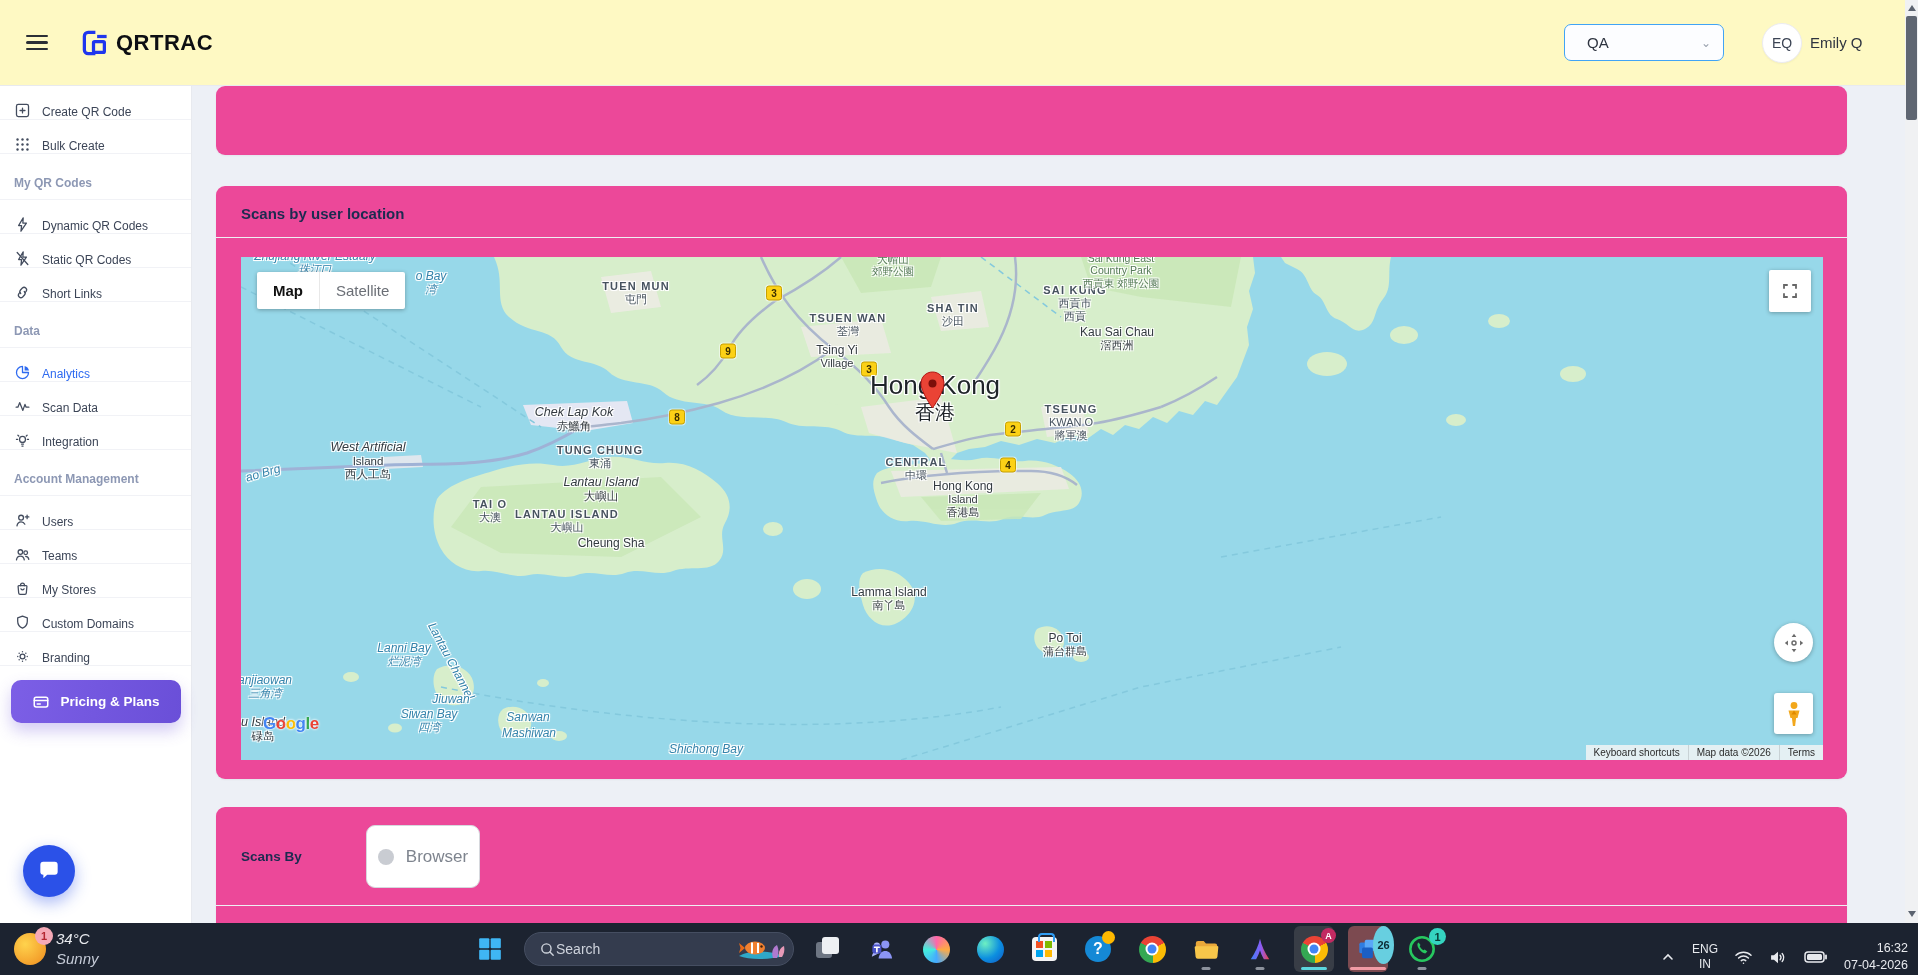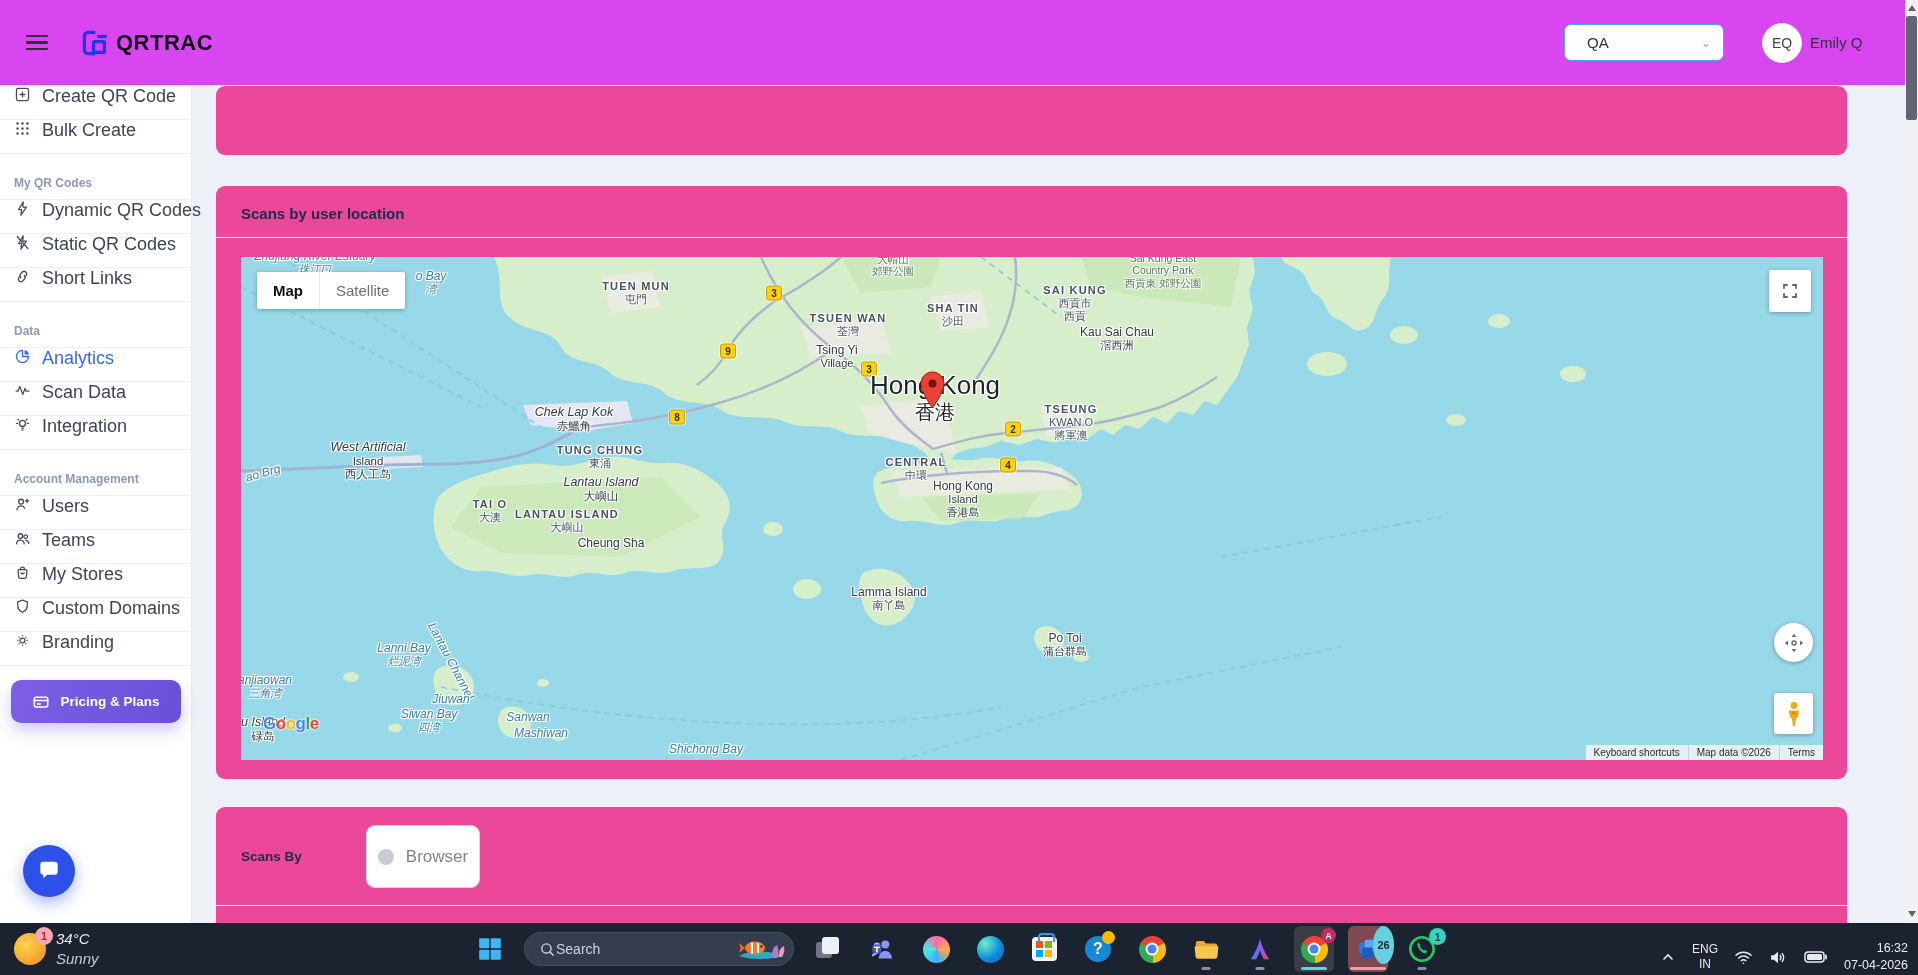--- a/index.html
+++ b/index.html
@@ -1,19 +1,19 @@
 <!DOCTYPE html>
 <html><head>
 <meta charset="utf-8">
 <style>
   * { margin:0; padding:0; box-sizing:border-box; }
   html,body { width:1918px; height:975px; overflow:hidden; background:#edf0f6;
     font-family:"Liberation Sans", sans-serif; }
   
-  .header{position:absolute;left:0;top:0;width:1905px;height:86px;background:#d946ef;
+  .header{position:absolute;left:0;top:0;width:1905px;height:86px;background:#fef9c3;
     border-bottom:1px solid #e8eaef;display:flex;align-items:center;z-index:30;}
   .hamburger{margin-left:26px;width:22px;height:16px;display:flex;flex-direction:column;justify-content:space-between;cursor:pointer;}
   .hamburger span{height:2.4px;background:#2b2f36;border-radius:2px;}
   .brand{display:flex;align-items:center;margin-left:32px;gap:6px;}
   .brand-name{font-size:22px;font-weight:700;letter-spacing:.5px;color:#0d0f13;}
   .ws-select{position:absolute;left:1564px;top:24px;width:160px;height:37px;border:1.5px solid #41a4f5;
     border-radius:7px;background:#fcfdff;display:flex;align-items:center;padding:0 12px 0 22px;cursor:pointer;}
   .ws-select .val{font-size:15px;color:#2e3440;}
   .ws-select .chev{margin-left:auto;color:#9aa2af;font-size:12px;}
   .avatar{position:absolute;left:1762px;top:23px;width:40px;height:40px;border-radius:50%;
@@ -23,22 +23,22 @@
   
   .scrollbar{position:absolute;right:0;top:0;width:13px;height:923px;background:#f0f1f3;z-index:40;}
   .sb-btn{position:absolute;left:0;width:13px;height:15px;display:flex;align-items:center;justify-content:center;}
   .sb-btn.up{top:0;} .sb-btn.down{bottom:2px;}
   .sb-tri-up{width:0;height:0;border-left:4px solid transparent;border-right:4px solid transparent;border-bottom:6px solid #5c6370;}
   .sb-tri-down{width:0;height:0;border-left:4px solid transparent;border-right:4px solid transparent;border-top:6px solid #5c6370;}
   .sb-thumb{position:absolute;left:1px;top:16px;width:11px;height:104px;background:#5f6672;border-radius:2px;}
   
   .sidebar{position:absolute;left:0;top:86px;width:192px;height:837px;background:#fff;
     border-right:1px solid #e8eaef;z-index:20;}
-  .srow{display:flex;align-items:flex-start;height:34px;padding:0 14px;gap:11px;
-    border-bottom:1px solid #f1f2f6;font-size:18px;color:#3c4557;cursor:pointer;white-space:nowrap;}
+  .srow{display:flex;align-items:flex-end;height:34px;padding:0 14px;gap:11px;
+    border-bottom:1px solid #f1f2f6;font-size:12px;color:#3c4557;cursor:pointer;white-space:nowrap;}
   .srow.section{height:46px;align-items:flex-end;padding-bottom:9px;color:#8d98b4;font-weight:700;font-size:12px;cursor:default;}
   .srow.active{color:#2f6bf0;}
   .sicon{width:17px;height:17px;display:flex;align-items:center;color:#434c5e;flex:0 0 17px;}
   .srow.active .sicon{color:#2f6bf0;}
   .cta{margin:14px 11px 0;height:43px;border-radius:10px;border:none;cursor:pointer;
     background:linear-gradient(100deg,#7c5fe6 0%,#6a4fd8 100%);color:#fff;font-weight:700;font-size:13.5px;
     display:flex;align-items:center;justify-content:center;gap:10px;width:170px;
     box-shadow:0 8px 16px rgba(110,84,220,.30);font-family:"Liberation Sans",sans-serif;}
   
   .main{position:absolute;left:192px;top:86px;width:1713px;height:837px;background:#edf0f6;overflow:hidden;}
@@ -478,21 +478,21 @@
           </div>
           <div class="mlabel city" style="left: 712px; top: 58px;">
             <div>SHA TIN</div>
             <div>沙田</div>
           </div>
           <div class="mlabel city" style="left: 834px; top: 46px;">
             <div>SAI KUNG</div>
             <div>西貢市</div>
             <div>西貢</div>
           </div>
-          <div class="mlabel park" style="left: 922px; top: 14px;">
+          <div class="mlabel park" style="left: 880px; top: 14px;">
             <div>Sai Kung East</div>
             <div>Country Park</div>
             <div>西貢東 郊野公園</div>
           </div>
           <div class="mlabel city" style="left: 607px; top: 68px;">
             <div>TSUEN WAN</div>
             <div>荃灣</div>
           </div>
           <div class="mlabel town" style="left: 596px; top: 100px;">
             <div>Tsing Yi</div>
@@ -573,21 +573,21 @@
           <div class="mlabel water" style="left: 210px; top: 442px;">
             <div>Jiuwan</div>
           </div>
           <div class="mlabel water" style="left: 188px; top: 464px;">
             <div>Siwan Bay</div>
             <div>四湾</div>
           </div>
           <div class="mlabel water" style="left: 287px; top: 460px;">
             <div>Sanwan</div>
           </div>
-          <div class="mlabel water" style="left: 300px; top: 476px;">
+          <div class="mlabel water" style="left: 288px; top: 476px;">
             <div>Mashiwan</div>
           </div>
           <div class="mlabel island" style="left: 22px; top: 472px;">
             <div>u Island</div>
             <div>碌岛</div>
           </div>
           <div class="mlabel water" style="left: 465px; top: 492px;">
             <div>Shichong Bay</div>
           </div>
         </div>

